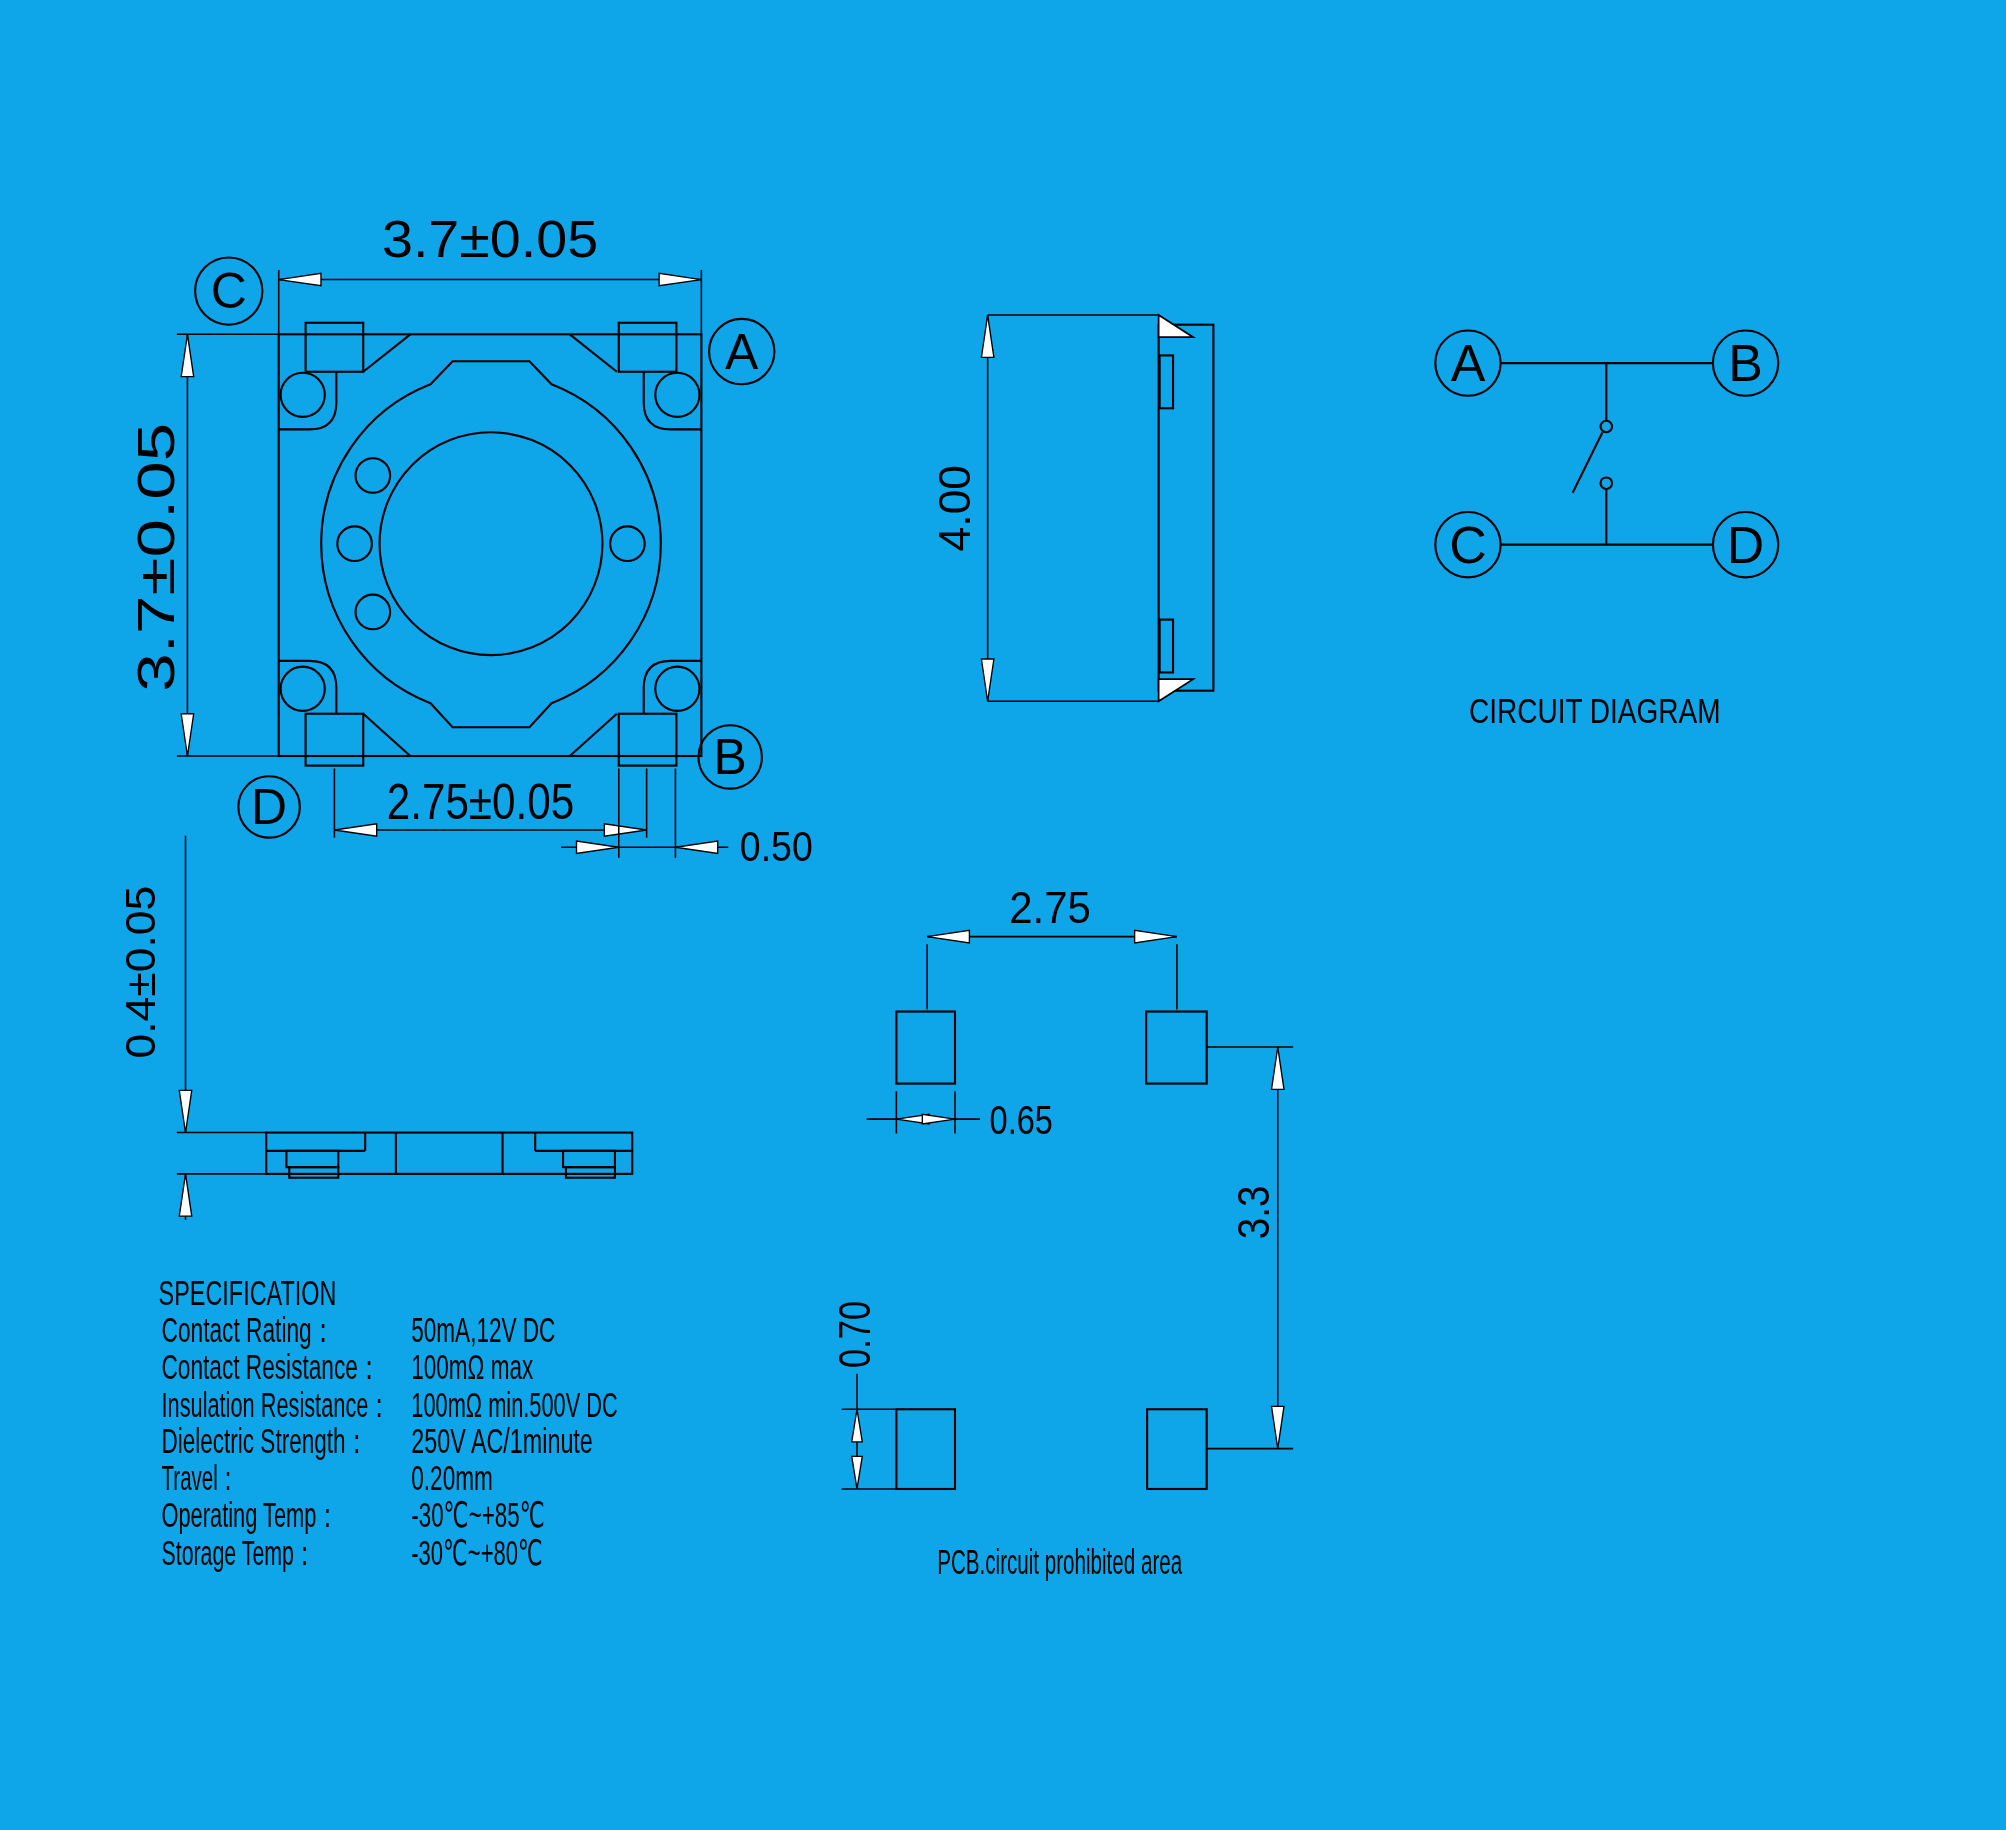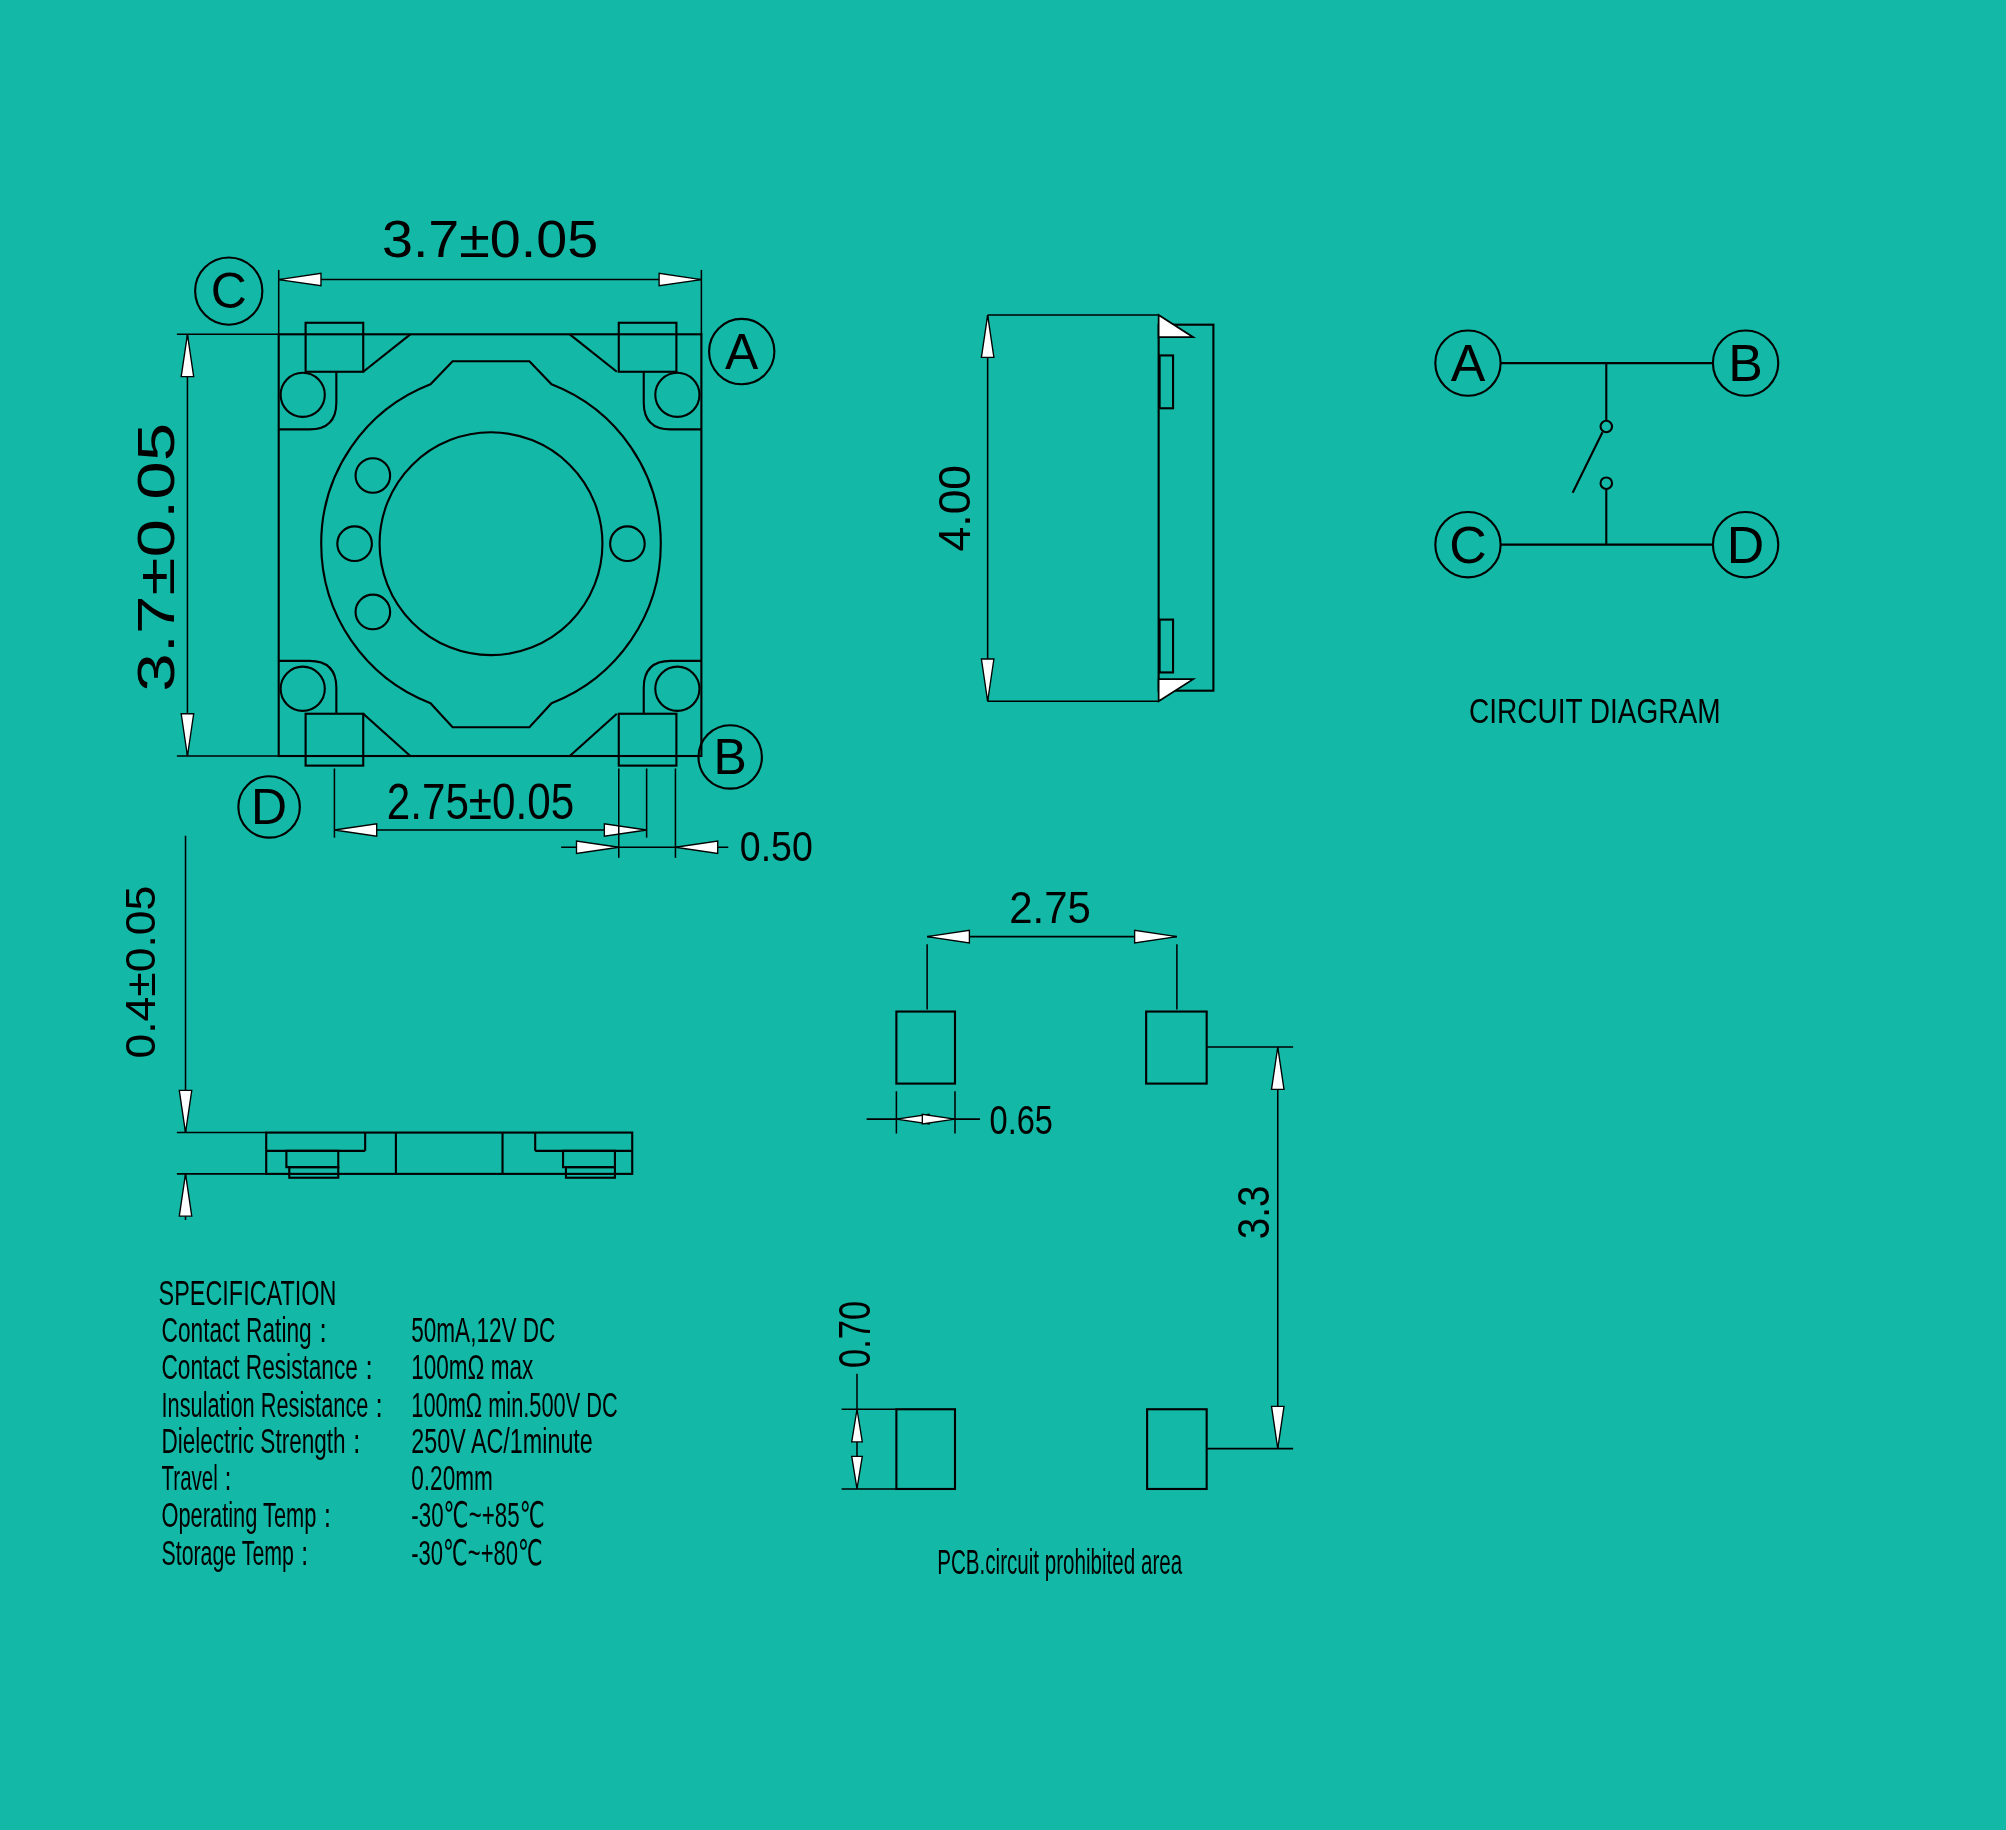--- a/index.html
+++ b/index.html
@@ -1,16 +1,16 @@
 <!DOCTYPE html>
 <html><head>
 <meta charset="utf-8">
 <style>
   html,body{margin:0;padding:0;background:#fff;}
-  .sheet{position:relative;width:2007px;height:1830px;background:#14b8a6;overflow:hidden;}
+  .sheet{position:relative;width:2007px;height:1830px;background:#0ea5e9;overflow:hidden;}
   svg{position:absolute;left:0;top:0;}
   .ln{fill:none;stroke:#000;stroke-width:2.2;}
   .thin{fill:none;stroke:#000;stroke-width:1.6;}
   .ar{fill:#ffffff;stroke:#000;stroke-width:1.4;}
   .wedge{fill:#ffffff;stroke:#000;stroke-width:1.8;}
   .t{font-family:"Liberation Sans","DejaVu Sans",sans-serif;fill:#000;}
   .dim{font-size:54px;}
   .dim-md{font-size:52px;}
   .dim-sm{font-size:44px;}
   .dim-pcb{font-size:46px;}

